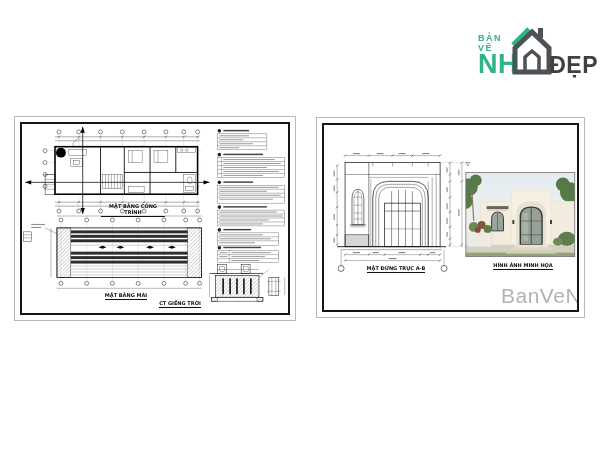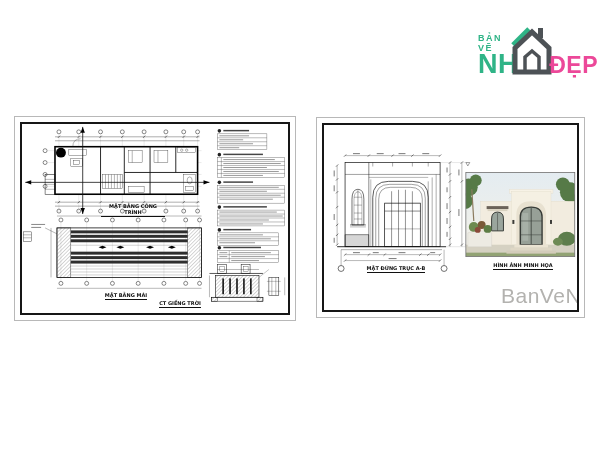--- a/index.html
+++ b/index.html
@@ -6,21 +6,21 @@
   body{
     width:600px;height:450px;position:relative;background:#ffffff;
     font-family:"Liberation Sans",sans-serif;overflow:hidden;
   }
   
   .logo{position:absolute;left:478px;top:14px;width:120px;height:62px;display:flex;align-items:flex-end;}
   .logo-textcol{display:flex;flex-direction:column;align-items:flex-start;margin-right:-7px;}
   .logo-top{font-size:9px;font-weight:bold;letter-spacing:1.5px;color:#2fb487;margin-bottom:0px;}
   .logo-main{font-size:27px;font-weight:bold;color:#2fb487;line-height:0.85;letter-spacing:0.5px;}
   .logo-house{width:41px;height:52px;flex:0 0 auto;}
-  .logo-suffix{font-size:23px;font-weight:bold;color:#ec4899;line-height:0.9;margin-left:-3px;letter-spacing:0.5px;}
+  .logo-suffix{font-size:23px;font-weight:bold;color:#404040;line-height:0.9;margin-left:-3px;letter-spacing:0.5px;}
   
   .sheet{position:absolute;background:#fff;border:1px solid #b8b8b8;box-sizing:border-box;overflow:hidden;}
   #left-sheet{left:14px;top:116px;width:282px;height:205px;}
   #right-sheet{left:316px;top:117px;width:269px;height:201px;}
   .frame{position:absolute;left:5px;top:5px;right:5px;bottom:5px;border:2px solid #161616;pointer-events:none;z-index:3;}
   .linework{position:absolute;left:0;top:0;width:100%;height:100%;z-index:1;}
   
   .caption{
     position:absolute;z-index:2;text-align:center;
     font-family:"DejaVu Sans",sans-serif;font-size:5px;font-weight:bold;color:#101010;

